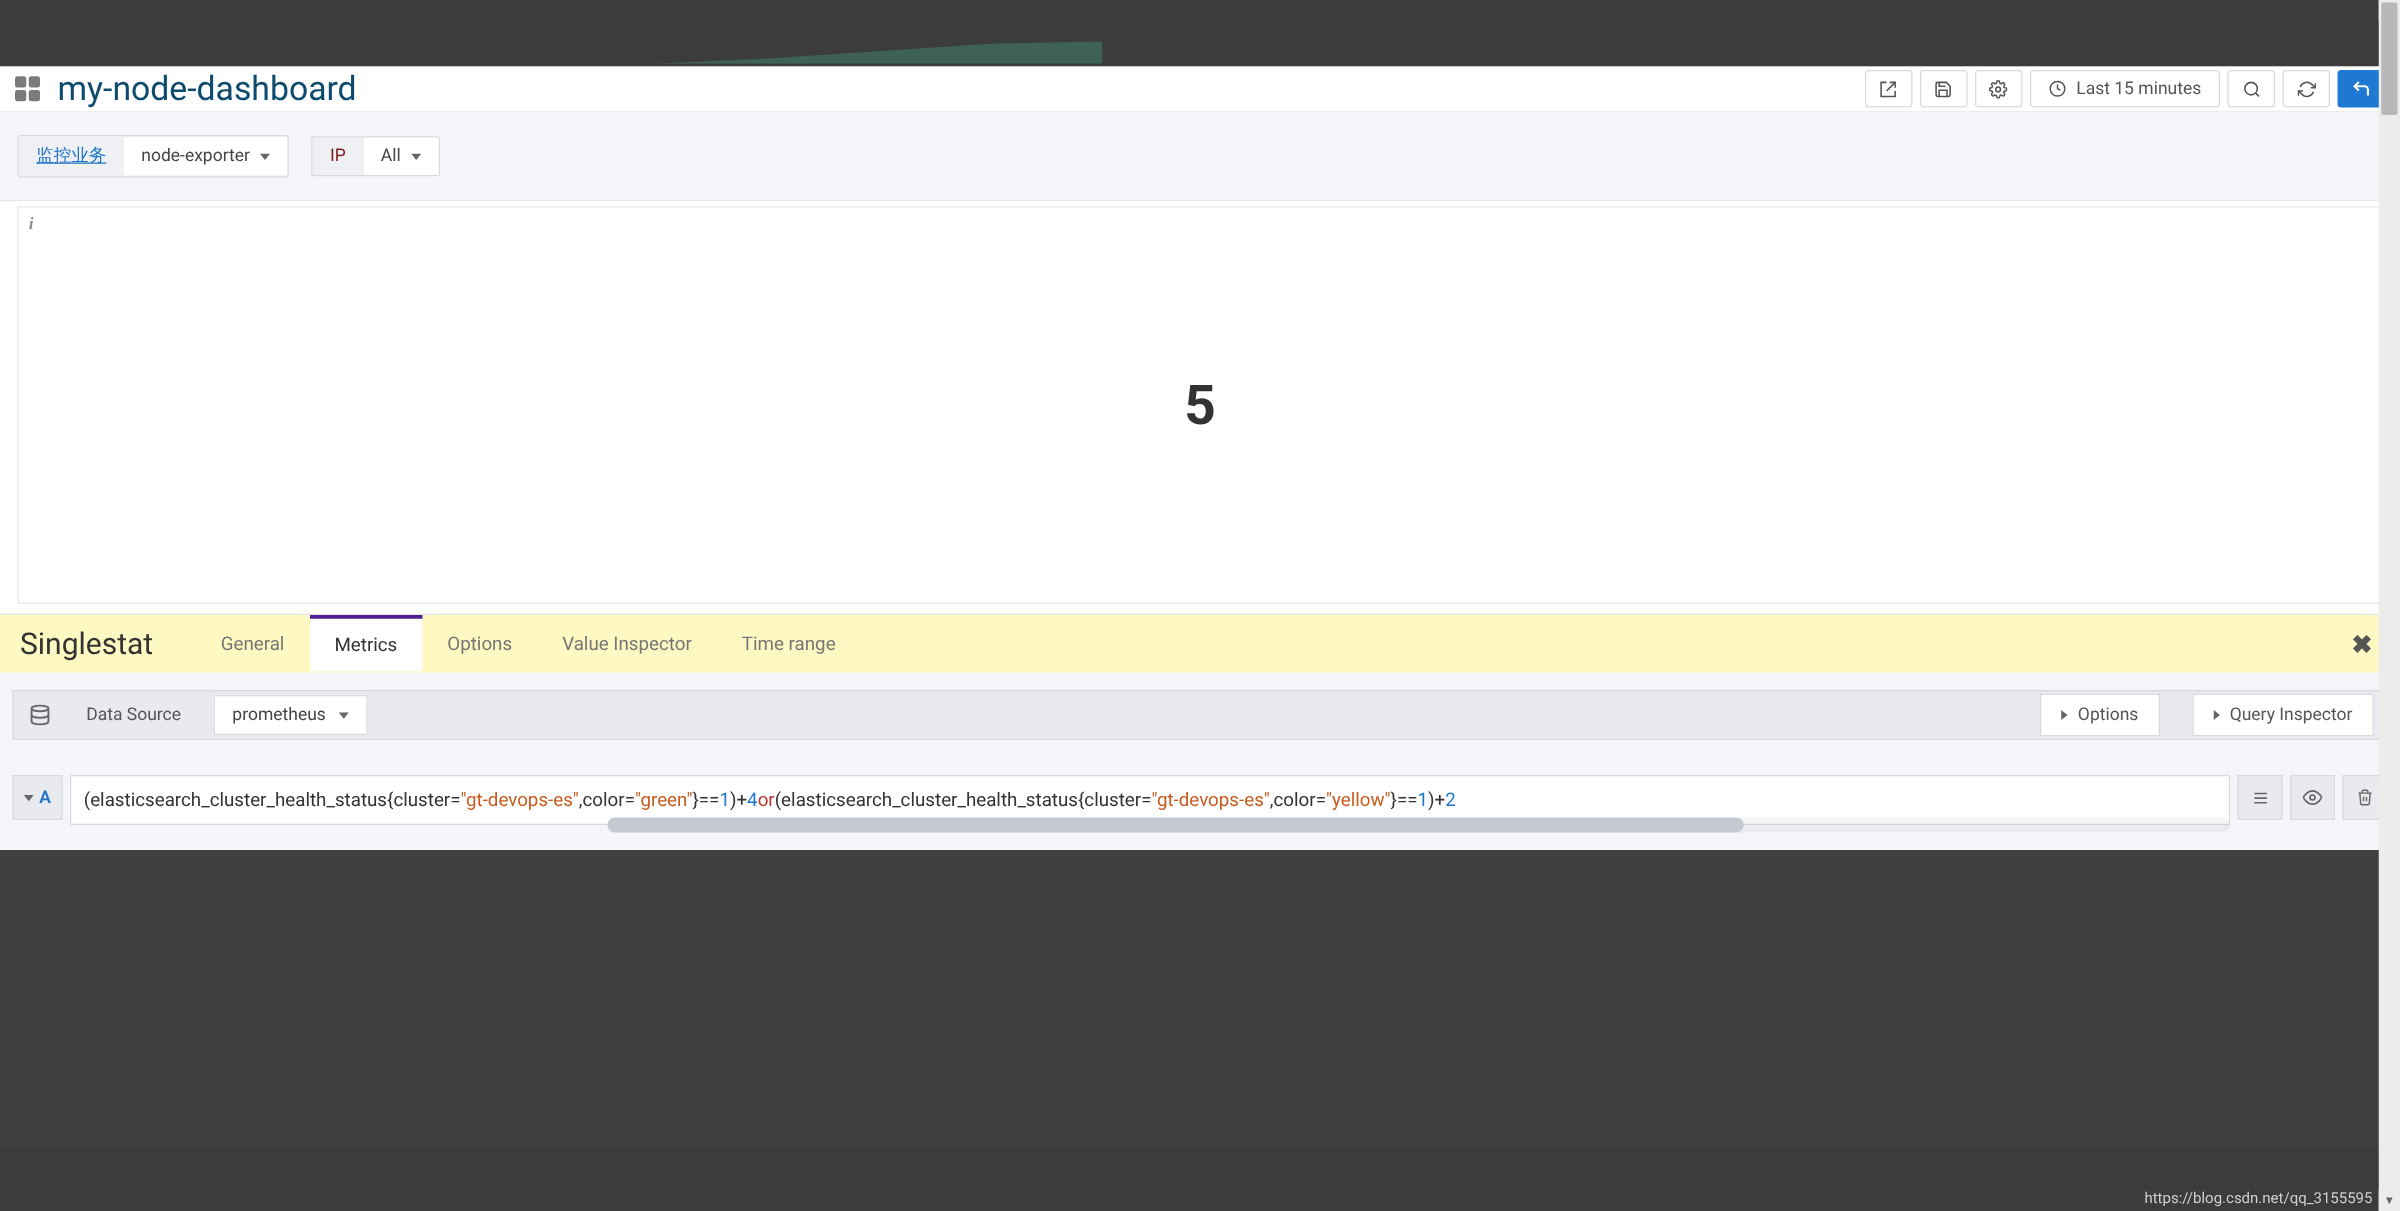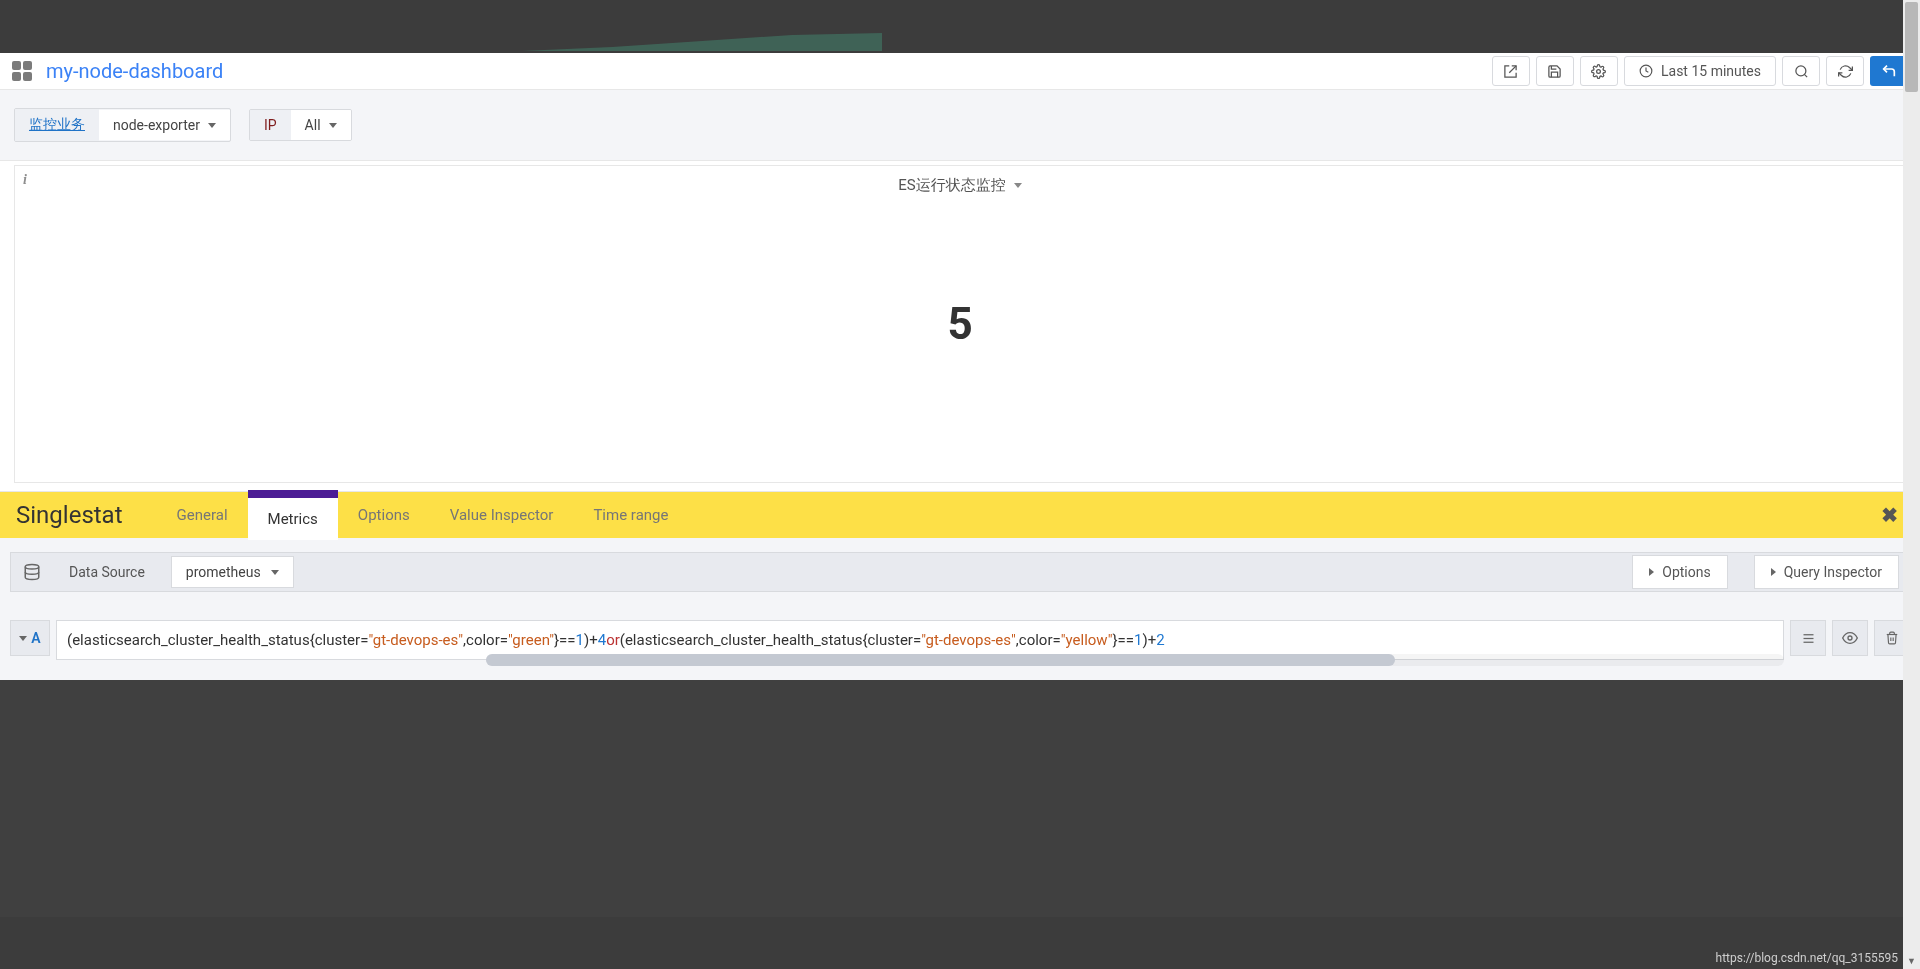--- a/index.html
+++ b/index.html
@@ -11,21 +11,21 @@
 
   .app { background: #fff; }
 
   
   .header {
     display: flex; align-items: center; height: 37px; padding: 0 12px;
     border-bottom: 1px solid #e7e7e7; background: #fff;
   }
   .grid-icon { width:20px; height:20px; margin-right:14px; display:grid; grid-template-columns:9px 9px; grid-template-rows:9px 9px; gap:2px; }
   .grid-icon span { background:#7b7b7b; border-radius:2px; }
-  .dash-title { font-size:20px; color:#3b82f6; }
+  .dash-title { font-size:27px; color:#0c4a6e; }
   .spacer { flex:1; }
   .hbtn {
     width:38px; height:30px; border:1px solid #d8dade; border-radius:3px; background:#fff;
     display:flex; align-items:center; justify-content:center; margin-left:6px; cursor:pointer;
   }
   .hbtn svg, .hbtn .glyph { color:#555; }
   .time-btn {
     height:30px; padding:0 14px; border:1px solid #d8dade; border-radius:3px; background:#fff;
     display:flex; align-items:center; gap:8px; margin-left:6px; cursor:pointer; color:#555;justify-content:space-between;
   }
@@ -49,24 +49,24 @@
   
   .panel-wrap { padding:4px 14px 8px 14px; background:#fff; }
   .panel { border:1px solid #e7e7e7; height:318px; position:relative; background:#fff; }
   .panel-info { position:absolute; top:6px; left:8px; color:#8e8e8e; font-style:italic; font-family:Georgia,serif; font-weight:bold; }
   .panel-title-row { display:flex; justify-content:center; align-items:center; padding-top:10px; gap:8px; color:#555; font-size:15px; }
   .panel-title-row .caret { border-top-color:#888; }
   .singlestat-val { position:absolute; top:50%; left:50%; transform:translate(-50%,-50%); font-size:44px; font-weight:700; color:#333; }
 
   
   .editor { background:#f4f5f8; border-top:1px solid #e7e7e7; }
-  .editor-tabs { display:flex; align-items:center; padding:0 16px; height:46px; background:#fde047; }
+  .editor-tabs { display:flex; align-items:center; padding:0 16px; height:46px; background:#fef9c3; }
   .editor-name { font-size:24px; color:#333; margin-right:34px; }
   .etab { padding:12px 20px; color:#767676; cursor:pointer; font-size:15px; }
-  .etab.active { background:#fff; color:#333; border-top:8px solid #4c1d95; margin-top:-1px; }
+  .etab.active { background:#fff; color:#333; border-top:3px solid #4c1d95; margin-top:-1px; }
   .etabs-spacer { flex:1; }
   .editor-close { font-size:20px; color:#555; cursor:pointer; padding:6px; font-weight:bold; }
 
   
   .ds-row {
     margin:14px 10px 0 10px; height:40px; background:#e8eaef; border:1px solid #d8dade;
     display:flex; align-items:center; padding:0 10px; gap:26px;
   }
   .ds-icon { width:22px; height:22px; display:flex; align-items:center; justify-content:center; color:#666; }
   .ds-label { color:#555; font-size:14px; }
@@ -187,24 +187,20 @@
       <div class="var-value">
         <span>All</span>
           <span class="caret"></span>
       </div>
     </div>
   </div>
 
   <div class="panel-wrap">
     <div class="panel">
       <div class="panel-info">i</div>
-      <div class="panel-title-row">
-        <span>ES运行状态监控</span>
-        <span class="caret"></span>
-      </div>
       <div class="singlestat-val">5</div>
     </div>
   </div>
 
   <div class="editor">
     <div class="editor-tabs">
       <div class="editor-name">Singlestat</div>
       <div class="etab">General</div>
       <div class="etab active">Metrics</div>
       <div class="etab">Options</div>

